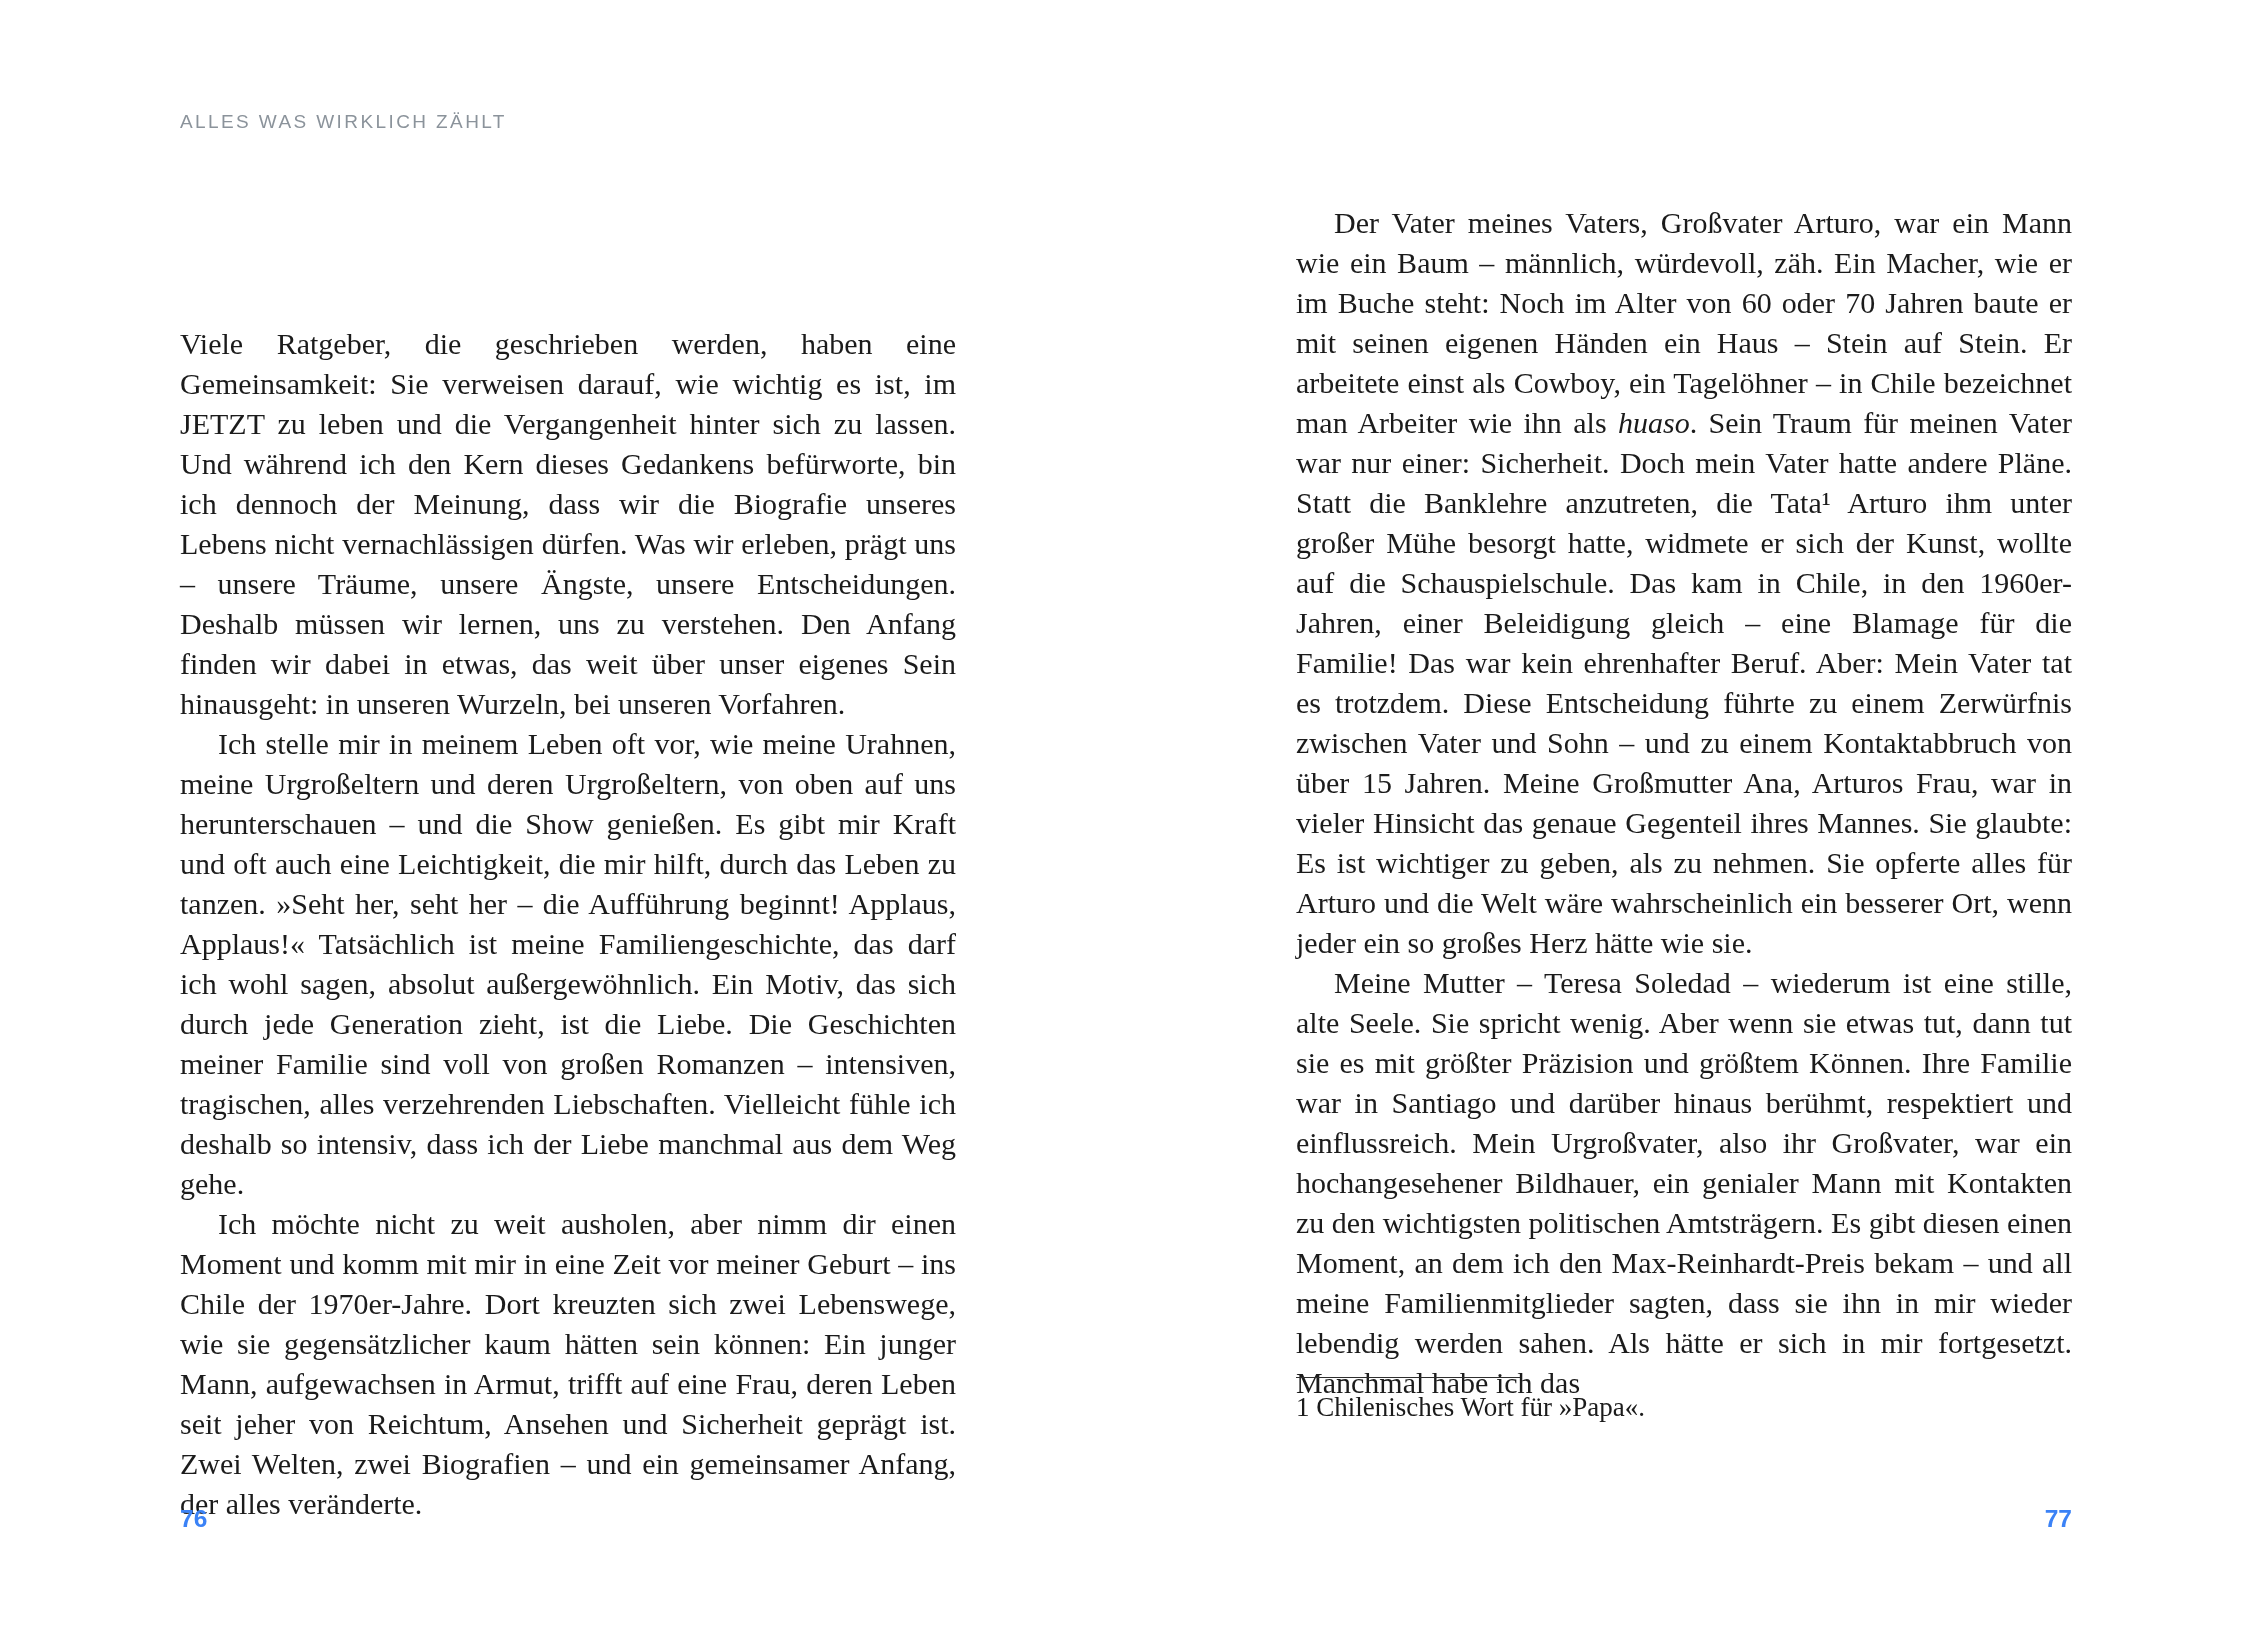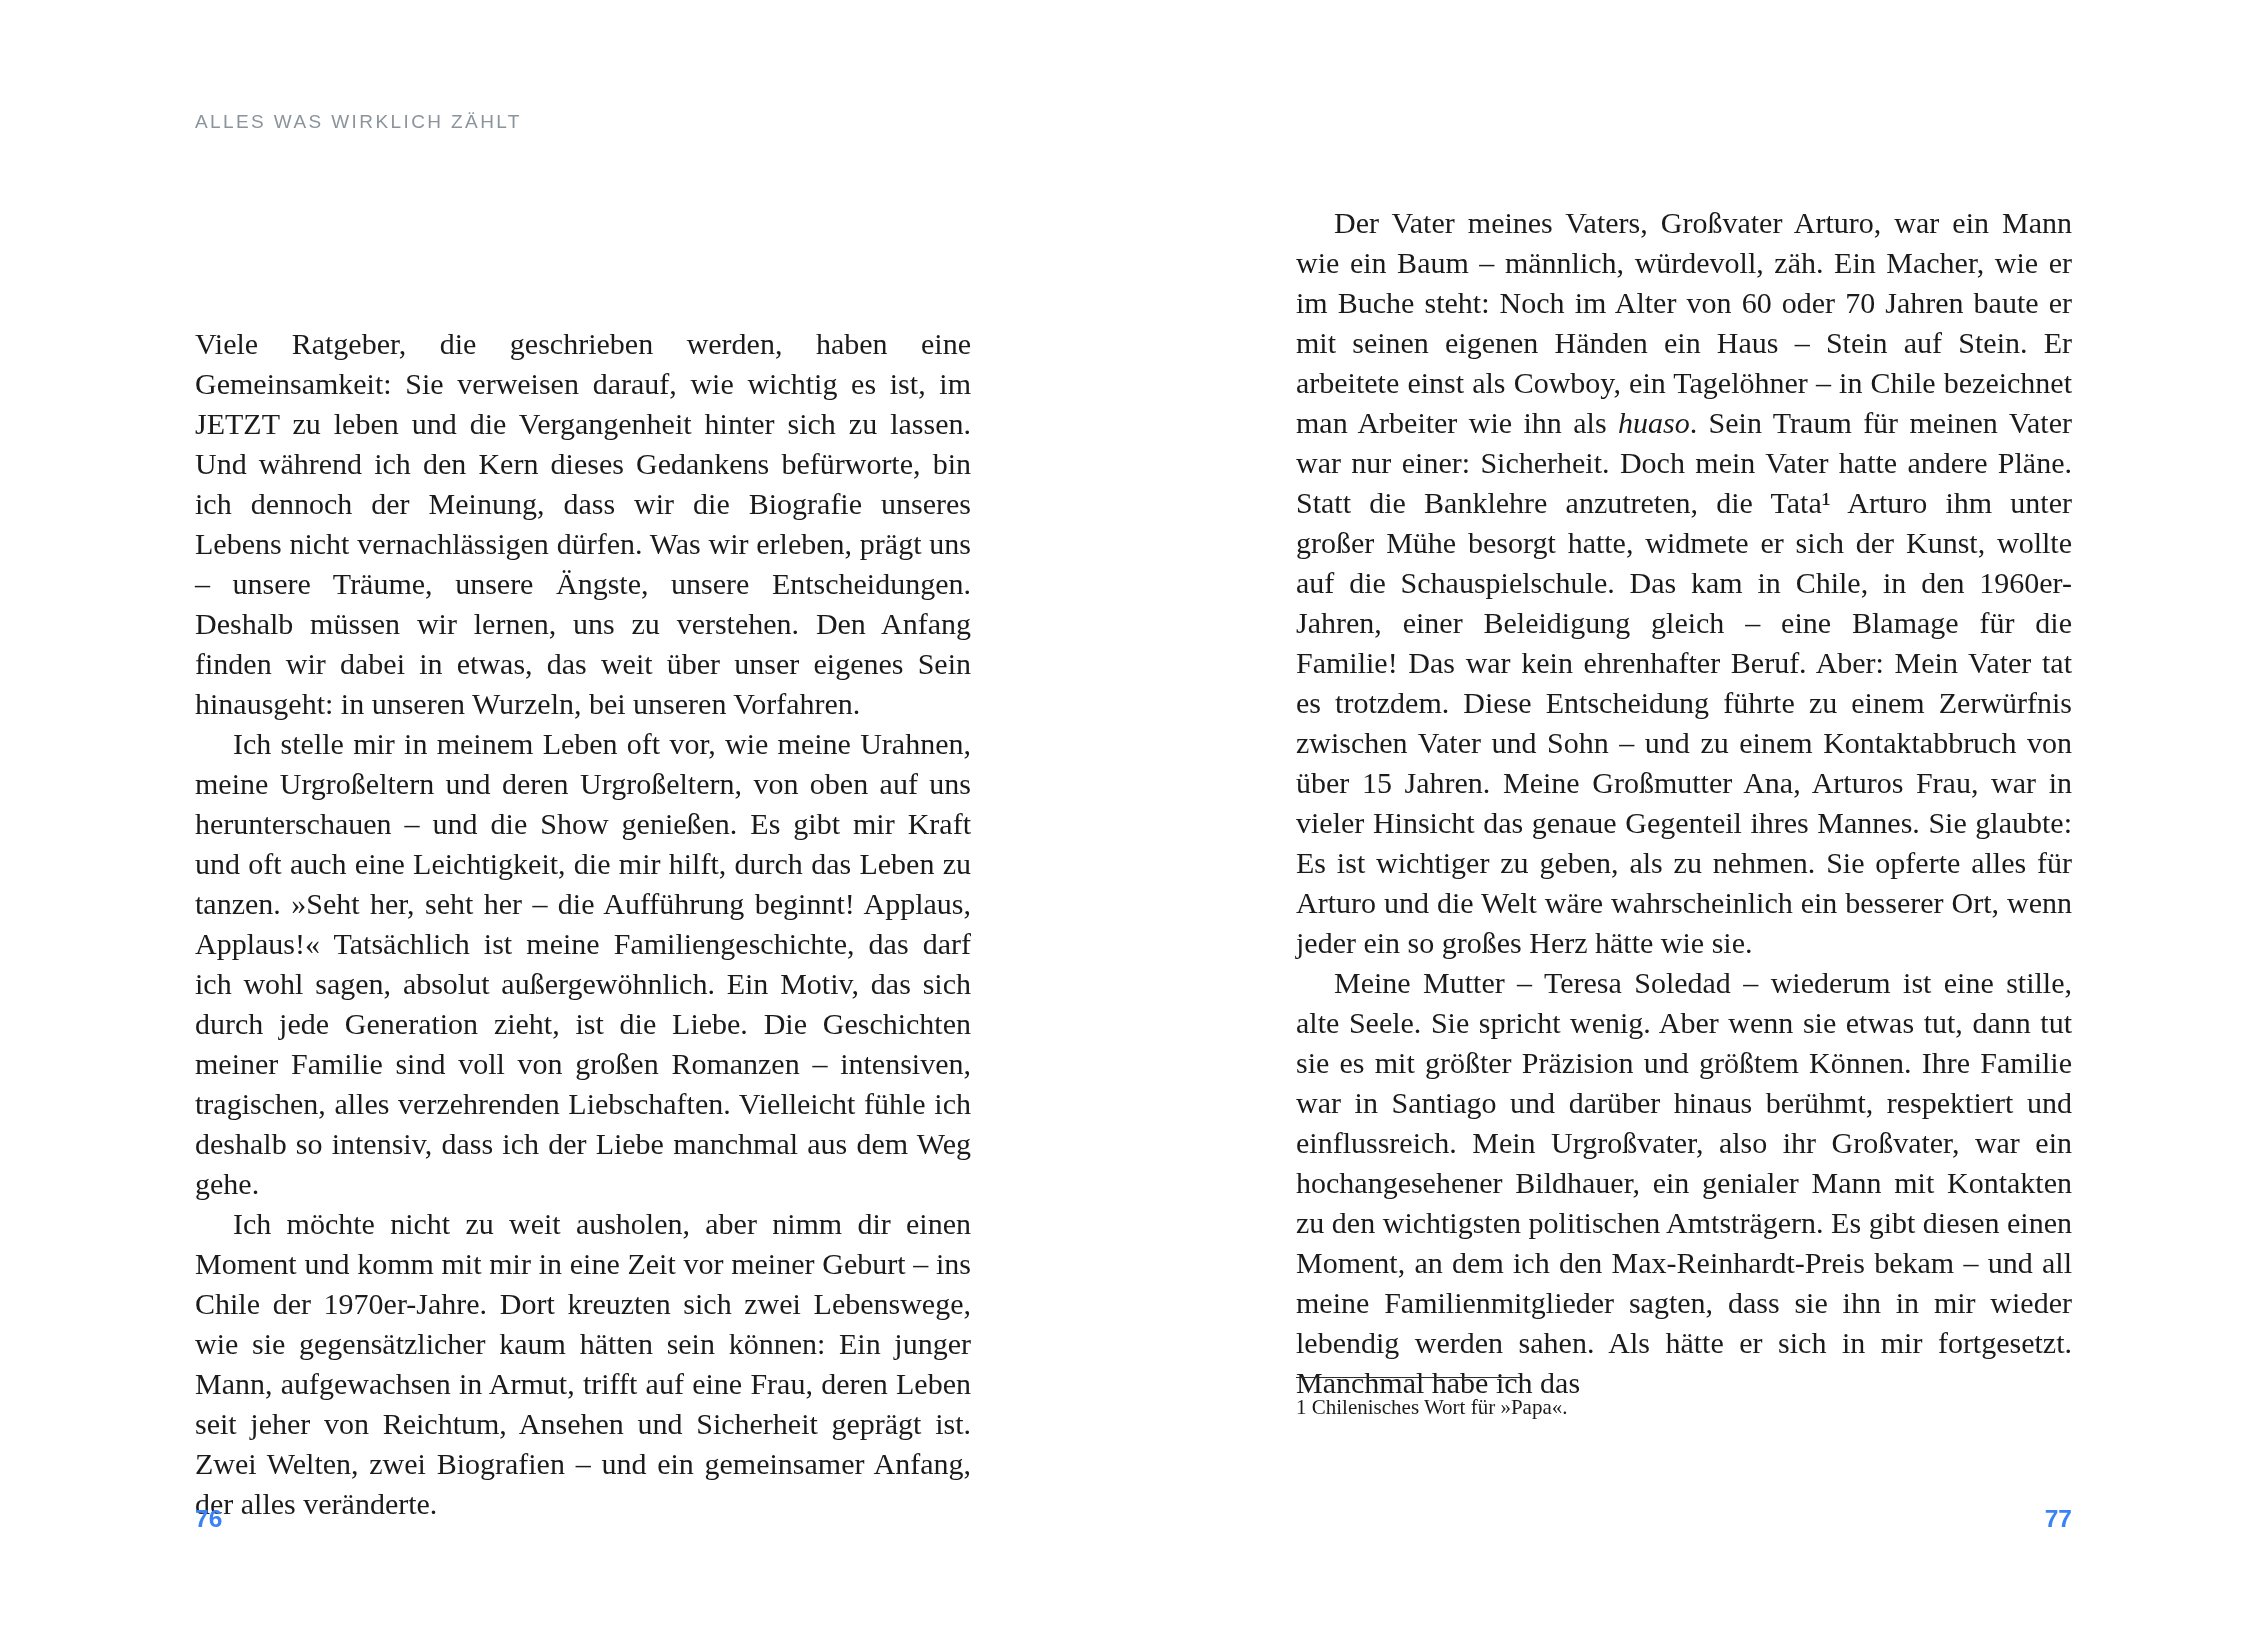--- a/index.html
+++ b/index.html
@@ -14,21 +14,21 @@
     background: #ffffff;
     overflow: hidden;
     font-family: "Liberation Serif", serif;
     color: #1b1b1b;
   }
   .page {
     position: absolute;
     top: 0;
     height: 100%;
   }
-  .page-left  { left: 195px;  width: 776px; }
+  .page-left  { left: 180px;  width: 776px; }
   .page-right { left: 1296px; width: 776px; }
 
   .running-head {
     position: absolute;
     top: 111px;
     width: 100%;
     font-family: "Liberation Sans", sans-serif;
     font-size: 19px;
     letter-spacing: 2.4px;
     color: #8b939b;
@@ -76,21 +76,21 @@
     top: 1377px;
     width: 100%;
   }
   .footnote-rule {
     width: 224px;
     height: 0;
     border-top: 1.9px solid #2e2e2e;
   }
   .footnote-text {
     margin-top: 15px;
-    font-size: 21px;
+    font-size: 27px;
     line-height: 28px;
     color: #1b1b1b;
   }
 
   .page-number {
     position: absolute;
     top: 1505px;
     font-family: "Liberation Sans", sans-serif;
     font-weight: 700;
     font-size: 24.5px;

